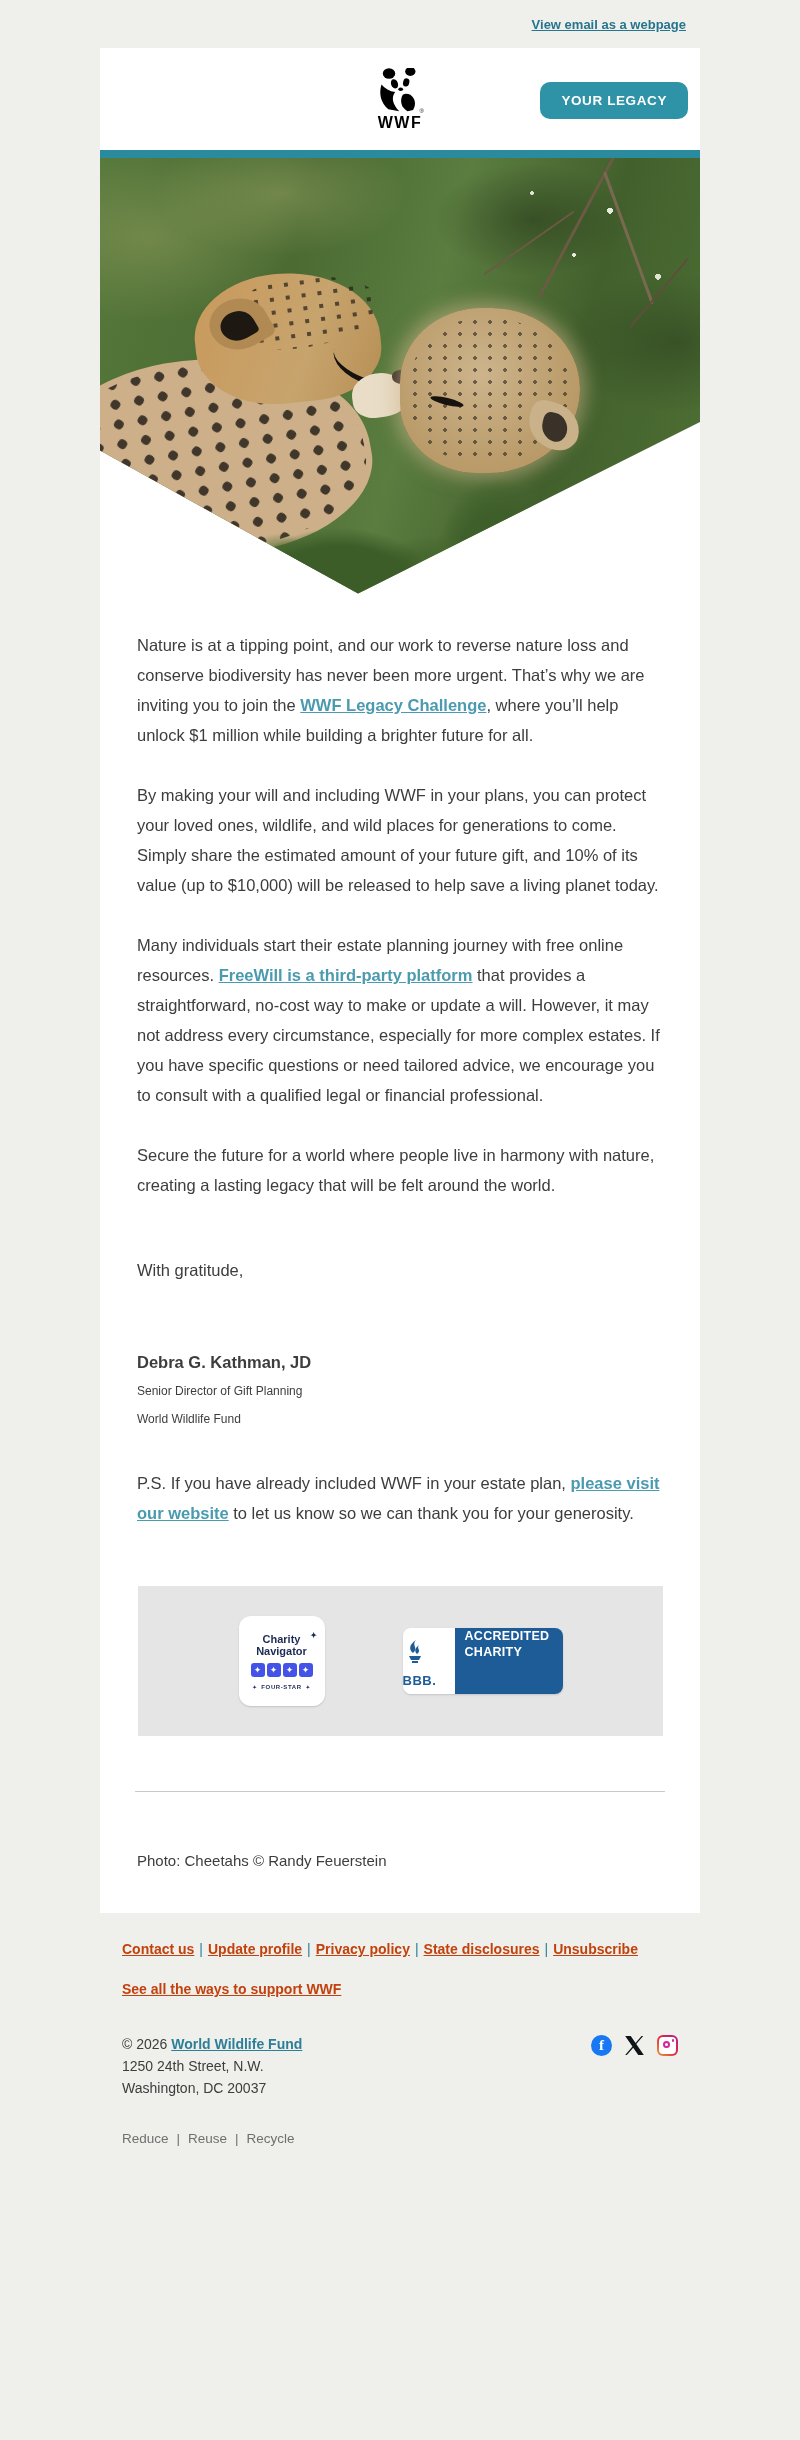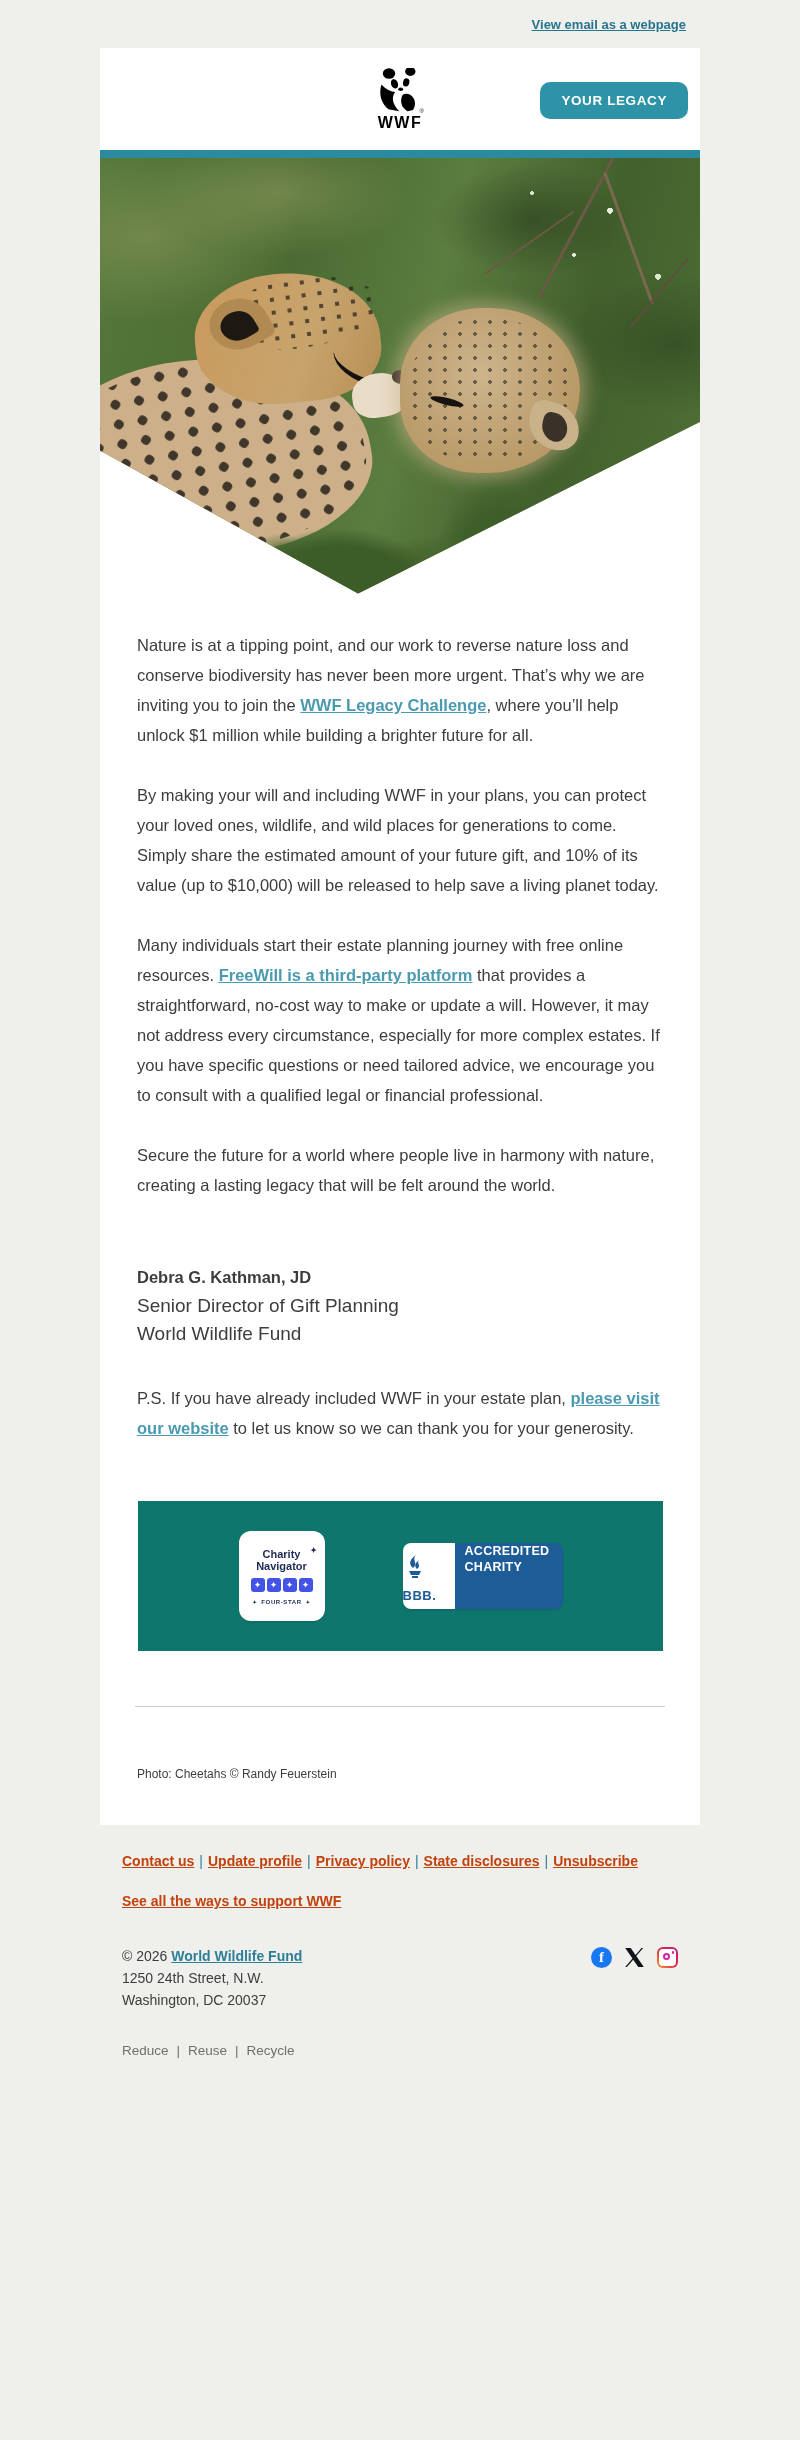--- a/index.html
+++ b/index.html
@@ -109,25 +109,25 @@
       radial-gradient(ellipse 70px 90px at 30% 100%, rgba(70,104,46,0.9) 50%, transparent 72%);
   }
 
   
   .content { padding:32px 37px 0 37px; font-size:16.5px; line-height:30px; }
   .para { margin-bottom:30px; }
   .body-link { color:#4a9ab0; font-weight:bold; text-decoration:underline; cursor:pointer; }
   .gratitude { margin-top:55px; margin-bottom:0; }
   .signature { margin-top:62px; }
   .sig-name { font-weight:bold; font-size:16.5px; line-height:30px; }
-  .sig-line { font-size:19px; line-height:28px; }
+  .sig-line { font-size:12px; line-height:28px; }
   .ps { margin-top:35px; }
 
   
-  .banner { margin:58px 37px 0 38px; height:150px; background:#0f766e;
+  .banner { margin:58px 37px 0 38px; height:150px; background:#e5e5e5;
     display:flex; align-items:center; justify-content:center; gap:78px; }
   .cn-badge { width:86px; height:90px; background:#fff; border-radius:12px;
     display:flex; flex-direction:column; align-items:center; justify-content:center; gap:4px;
     box-shadow:0 1px 2px rgba(0,0,0,0.15); }
   .cn-title { font-size:11px; line-height:12px; font-weight:bold; color:#1c2b55; text-align:center; position:relative; }
   .cn-sparkle { position:absolute; right:-10px; top:-3px; font-size:8px; color:#1c2b55; }
   .cn-stars { display:flex; gap:2px; margin-top:2px; }
   .cn-star { width:14px; height:14px; background:#4353e8; border-radius:3px;
     color:#fff; font-size:9px; line-height:14px; text-align:center; }
   .cn-four { margin-top:3px; font-size:6px; font-weight:bold; letter-spacing:0.6px; color:#1c2b55;
@@ -137,21 +137,21 @@
     box-shadow:0 1px 2px rgba(0,0,0,0.15); }
   .bbb-left { width:52px; background:#fff; display:flex; flex-direction:column;
     align-items:flex-start; justify-content:center; padding-top:4px; }
   .bbb-org { font-size:13px; font-weight:bold; color:#1d5c97; letter-spacing:0.5px; line-height:13px; }
   .bbb-right { width:108px; background:#1d5c97; color:#fff; display:flex; flex-direction:column;
     justify-content:flex-start; padding-left:10px; }
   .bbb-line { font-size:12.5px; font-weight:bold; letter-spacing:0.3px; line-height:16px; }
 
   
   .divider { margin:55px 35px 0 35px; border-top:1px solid #c9c9c9; }
-  .photo-credit { margin:60px 37px 0 37px; font-size:12px; color:#3d3d3d; padding-bottom:44px; }
+  .photo-credit { margin:60px 37px 0 37px; font-size:15px; color:#3d3d3d; padding-bottom:44px; }
 
   
   .footer { width:600px; margin:0 auto; padding:26px 0 0 22px; }
   .f-links { font-size:14px; font-weight:bold; line-height:20px; }
   .f-link { color:#c2410c; text-decoration:underline; cursor:pointer; }
   .f-sep { color:#2d7f97; font-weight:normal; padding:0 5px; }
   .f-support { margin-top:22px; font-size:14px; font-weight:bold; }
   .f-copy-row { margin-top:36px; display:flex; justify-content:space-between; align-items:flex-start; padding-right:22px; }
   .f-copy { font-size:14px; line-height:22px; }
   .f-copy .org { color:#2d7f97; font-weight:bold; text-decoration:underline; cursor:pointer; }
@@ -222,20 +222,21 @@
   <div class="content">
 
     <p class="para"><span>Nature is at a tipping point, and our work to reverse nature loss and conserve biodiversity has never been more urgent. That’s why we are inviting you to join the </span><a class="body-link">WWF Legacy Challenge</a><span>, where you’ll help unlock $1 million while building a brighter future for all.</span></p>
 
     <p class="para">By making your will and including WWF in your plans, you can protect your loved ones, wildlife, and wild places for generations to come. Simply share the estimated amount of your future gift, and 10% of its value (up to $10,000) will be released to help save a living planet today.</p>
 
     <p class="para"><span>Many individuals start their estate planning journey with free online resources. </span><a class="body-link">FreeWill is a third-party platform</a><span> that provides a straightforward, no-cost way to make or update a will. However, it may not address every circumstance, especially for more complex estates. If you have specific questions or need tailored advice, we encourage you to consult with a qualified legal or financial professional.</span></p>
 
     <p class="para">Secure the future for a world where people live in harmony with nature, creating a lasting legacy that will be felt around the world.</p>
 
+    <p class="para gratitude">With gratitude,</p>
 
     <div class="signature">
       <div class="sig-name">Debra G. Kathman, JD</div>
       <div class="sig-line">Senior Director of Gift Planning</div>
       <div class="sig-line">World Wildlife Fund</div>
     </div>
 
     <p class="para ps"><span>P.S. If you have already included WWF in your estate plan, </span><a class="body-link">please visit our website</a><span> to let us know so we can thank you for your generosity.</span></p>
   </div>
 

